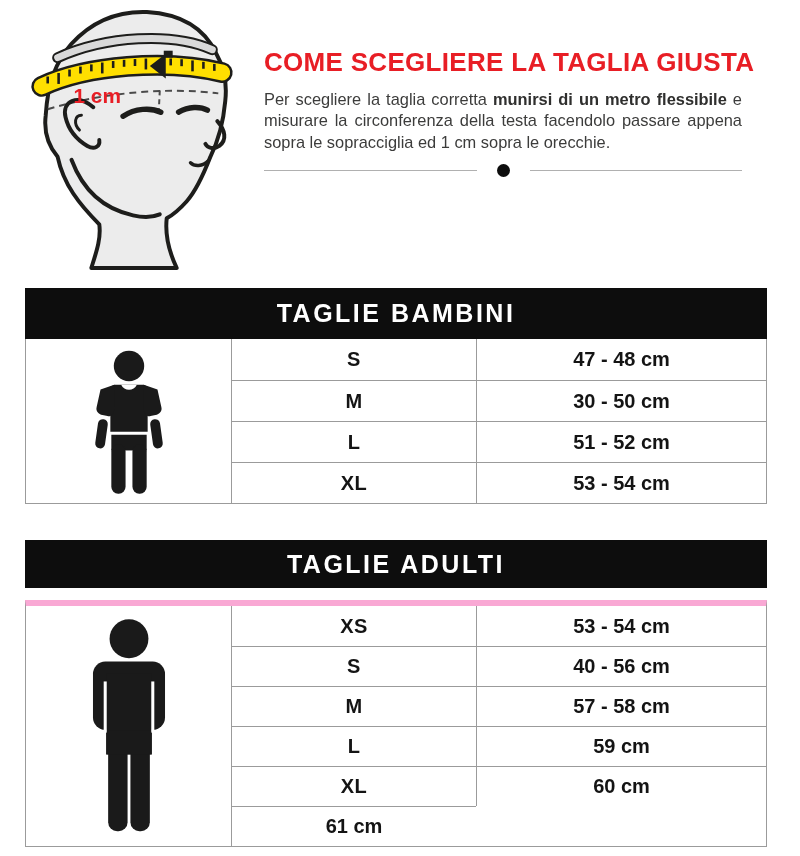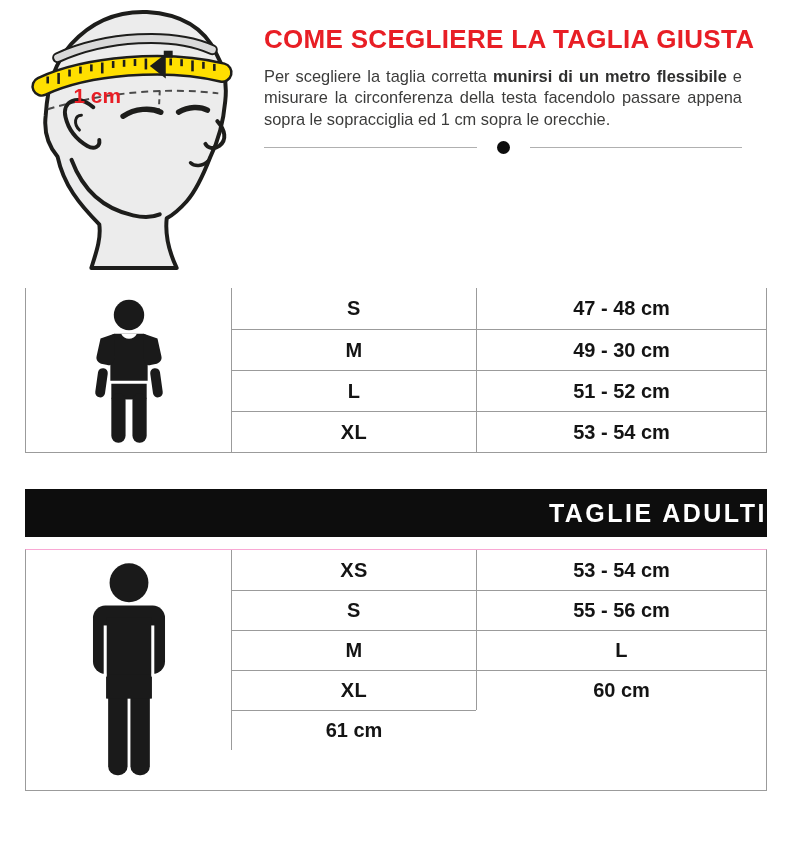--- a/index.html
+++ b/index.html
@@ -8,47 +8,47 @@
     width:800px; height:856px; overflow:hidden;
     font-family:"Liberation Sans","DejaVu Sans",sans-serif;
     color:#3c3c3b;
   }
   
   .top-section { display:flex; gap:10px; padding:4px 58px 0 12px; }
   .illustration { width:242px; flex-shrink:0; }
   .illustration svg { display:block; }
   .guide-text { flex:1; min-width:0; }
   .guide-heading {
-    margin-top:21px; font-size:26px; line-height:1.1; font-weight:bold;
+    margin-top:44px; font-size:26px; line-height:1.1; font-weight:bold;
     color:#e81e25; letter-spacing:.3px; white-space:nowrap;
   }
   .guide-paragraph { margin-top:12px; font-size:16.4px; line-height:21.5px; text-align:justify; }
   .guide-paragraph .seg { }
   .guide-paragraph .b { font-weight:bold; color:#2f2f2e; }
   .pblock { display:block; }
   .divider { display:flex; align-items:center; gap:20px; margin-top:11px; }
   .divider .line { flex:1; height:1px; background:#b0b0b0; }
   .divider .dot { width:13px; height:13px; border-radius:50%; background:#0d0d0d; flex-shrink:0; }
 
   
   .size-section { margin:0 33px 0 25px; }
   .size-section.kids { margin-top:18px; }
   .size-section.adults { margin-top:36px; }
   .section-bar {
     background:#0d0d0d; color:#fff; text-align:center;
     font-weight:bold; letter-spacing:2.5px; font-size:25px;
   }
   .kids .section-bar { height:51px; line-height:51px; }
-  .adults .section-bar { height:48px; line-height:48px;text-align:right; }
+  .adults .section-bar { height:48px; line-height:48px; }
   .size-table {
     display:grid; grid-template-columns:205px 245px 1fr;
     border:1px solid #9b9b9b; border-top:none; background:#fff;
   }
   .kids .size-table { grid-auto-rows:41px; }
-  .adults .size-table { grid-auto-rows:40px; margin-top:12px; border-top:1px solid #f9a8d4; }
+  .adults .size-table { grid-auto-rows:40px; margin-top:12px; border-top:6px solid #f9a8d4; }
   .icon-cell {
     grid-column:1; display:flex; align-items:center; justify-content:center;
   }
   .kids .icon-cell { grid-row:1 / span 4; }
   .adults .icon-cell { grid-row:1 / span 6; }
   .cell {
     display:flex; align-items:center; justify-content:center;
     border-left:1px solid #9b9b9b; border-top:1px solid #9b9b9b;
     font-weight:bold; color:#141414; font-size:20px;
   }
@@ -115,41 +115,42 @@
     </div>
     <div class="divider">
       <span class="line"></span>
       <span class="dot"></span>
       <span class="line"></span>
     </div>
   </div>
 </div>
 
 <section class="size-section kids">
+  <div class="section-bar">TAGLIE BAMBINI</div>
   <div class="size-table">
     <div class="icon-cell">
       <svg width="108" height="150" viewBox="0 0 110 152">
         <g fill="#1a1a1a">
           <circle cx="55" cy="20" r="15.5"></circle>
           <path d="M40,39 H70 L74,41 V87 H36 V41 Z"></path>
           <path d="M40,39 L26,44 L22,62 C21,66 24,69 28,70 L33,71 C37,72 39,69 40,65 Z"></path>
           <path d="M70,39 L84,44 L88,62 C89,66 86,69 82,70 L77,71 C73,72 71,69 70,65 Z"></path>
           <rect x="22" y="74" width="10" height="30" rx="5" transform="rotate(8 27 89)"></rect>
           <rect x="78" y="74" width="10" height="30" rx="5" transform="rotate(-8 83 89)"></rect>
           <rect x="37" y="90" width="36" height="16"></rect>
           <rect x="37" y="100" width="14.5" height="50" rx="7"></rect>
           <rect x="58.5" y="100" width="14.5" height="50" rx="7"></rect>
         </g>
         <path d="M47,39 C50,46 60,46 63,39 Z" fill="#fff"></path>
       </svg>
     </div>
     <div class="cell size-col r1">S</div>
     <div class="cell r1">47 - 48 cm</div>
     <div class="cell size-col">M</div>
-    <div class="cell">49 - 30 cm</div>
+    <div class="cell">30 - 50 cm</div>
     <div class="cell size-col">L</div>
     <div class="cell">51 - 52 cm</div>
     <div class="cell size-col">XL</div>
     <div class="cell">53 - 54 cm</div>
   </div>
 </section>
 
 <section class="size-section adults">
   <div class="section-bar">TAGLIE ADULTI</div>
   <div class="size-table">
@@ -163,20 +164,22 @@
           <rect x="56.5" y="130" width="20.5" height="96" rx="9.5"></rect>
           <rect x="31" y="120" width="48" height="25"></rect>
         </g>
         <rect x="28.3" y="68" width="3.2" height="54" fill="#fff"></rect>
         <rect x="78.5" y="68" width="3.2" height="54" fill="#fff"></rect>
       </svg>
     </div>
     <div class="cell size-col r1">XS</div>
     <div class="cell r1">53 - 54 cm</div>
     <div class="cell size-col">S</div>
-    <div class="cell">55 - 56 cm</div>
+    <div class="cell">40 - 56 cm</div>
     <div class="cell size-col">M</div>
+    <div class="cell">57 - 58 cm</div>
     <div class="cell size-col">L</div>
+    <div class="cell">59 cm</div>
     <div class="cell size-col">XL</div>
     <div class="cell">60 cm</div>
     <div class="cell">61 cm</div>
   </div>
 </section>
 
 </body></html>

